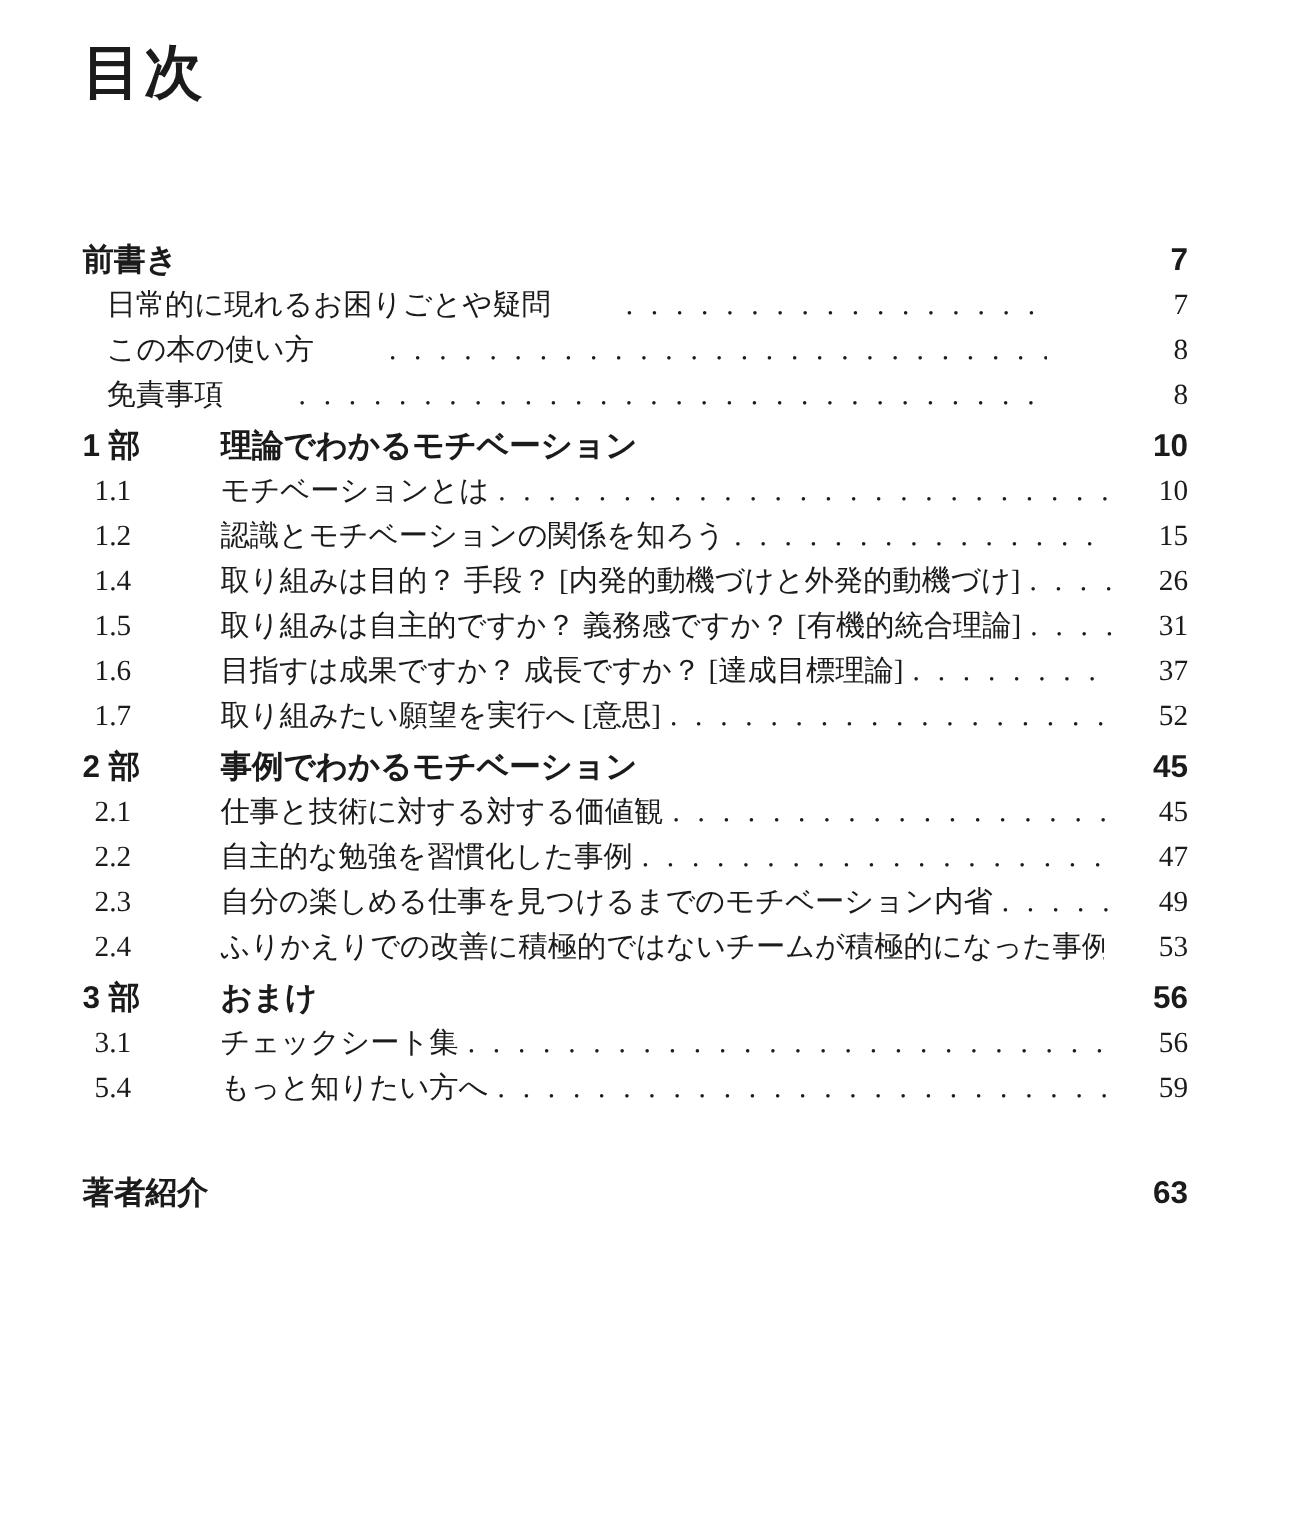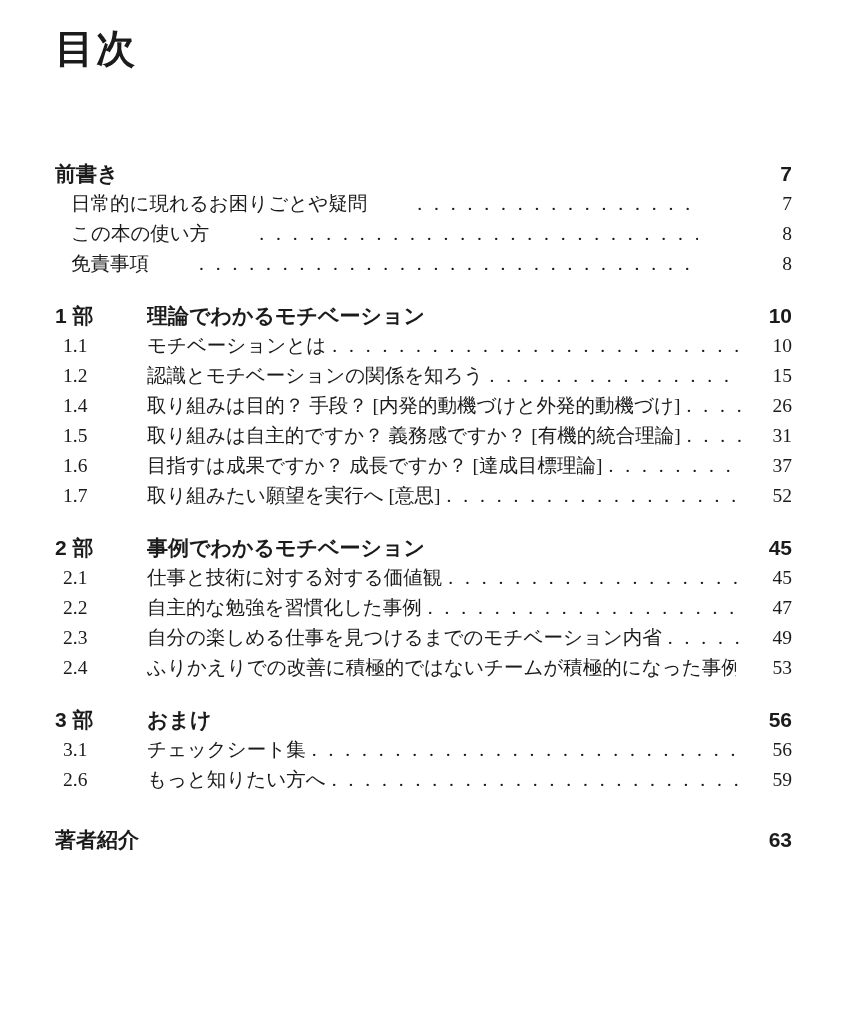--- a/index.html
+++ b/index.html
@@ -22,23 +22,23 @@
   .row {
     display:flex;
     align-items:baseline;
     line-height:30px;
     white-space:nowrap;
   }
   .row.part {
     font-family:"Liberation Sans","DejaVu Sans",sans-serif;
     font-weight:bold;
     font-size:21px;
-    margin-top:22px;
-  }
-  .row.author { margin-top:30px; }
+    margin-top:4px;
+  }
+  .row.author { margin-top:40px; }
   .row.sub, .row.plain { font-size:19.5px; }
   .row.plain { padding-left:16px;gap:44px; }
   .num { flex:0 0 92px; }
   .sub .num { padding-left:8px; }
   .title { flex:0 1 auto; overflow:hidden; }
   .dots {
     flex:1 1 0;
     min-width:0;
     overflow:hidden;
     text-align:right;
@@ -175,21 +175,21 @@
   </div>
 
   <div class="row sub">
     <span class="num">3.1</span>
     <span class="title">チェックシート集</span>
     <span class="dots"></span>
     <span class="page">56</span>
   </div>
 
   <div class="row sub">
-    <span class="num">2.6</span>
+    <span class="num">5.4</span>
     <span class="title">もっと知りたい方へ</span>
     <span class="dots"></span>
     <span class="page">59</span>
   </div>
 
 
   <div class="row part author">
     <span class="title">著者紹介</span>
     <span class="fill"></span>
     <span class="page">63</span>

